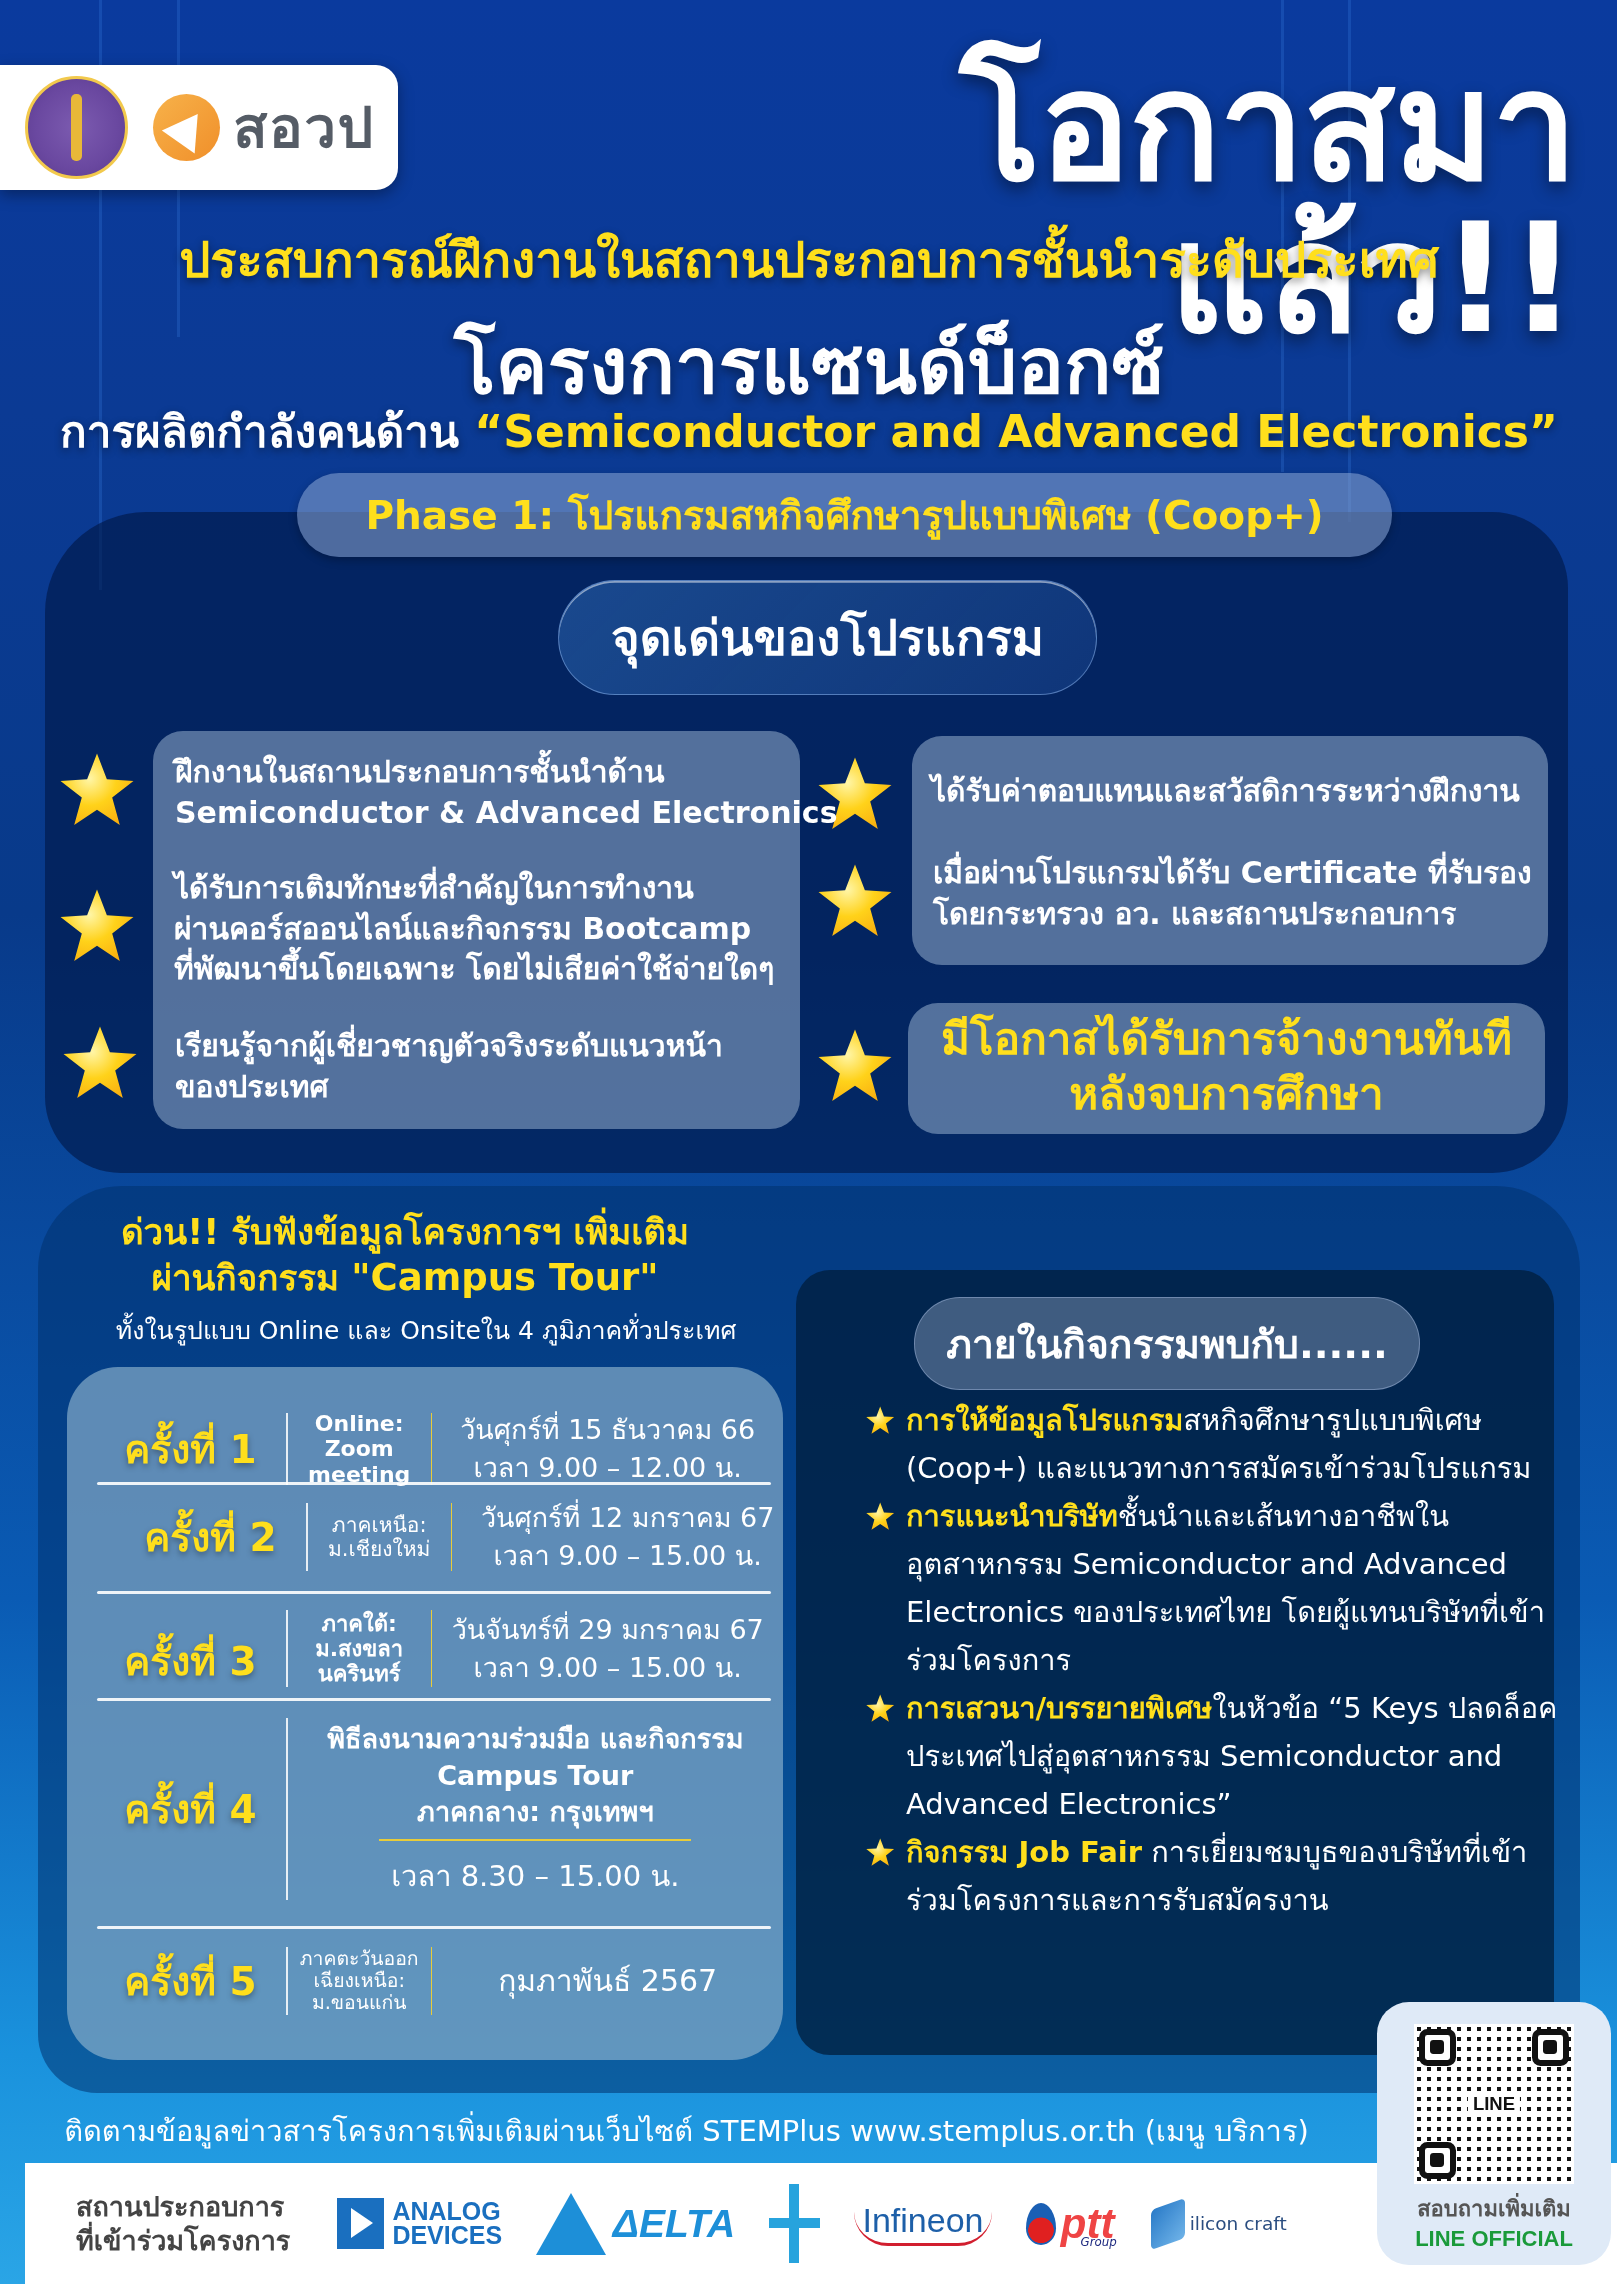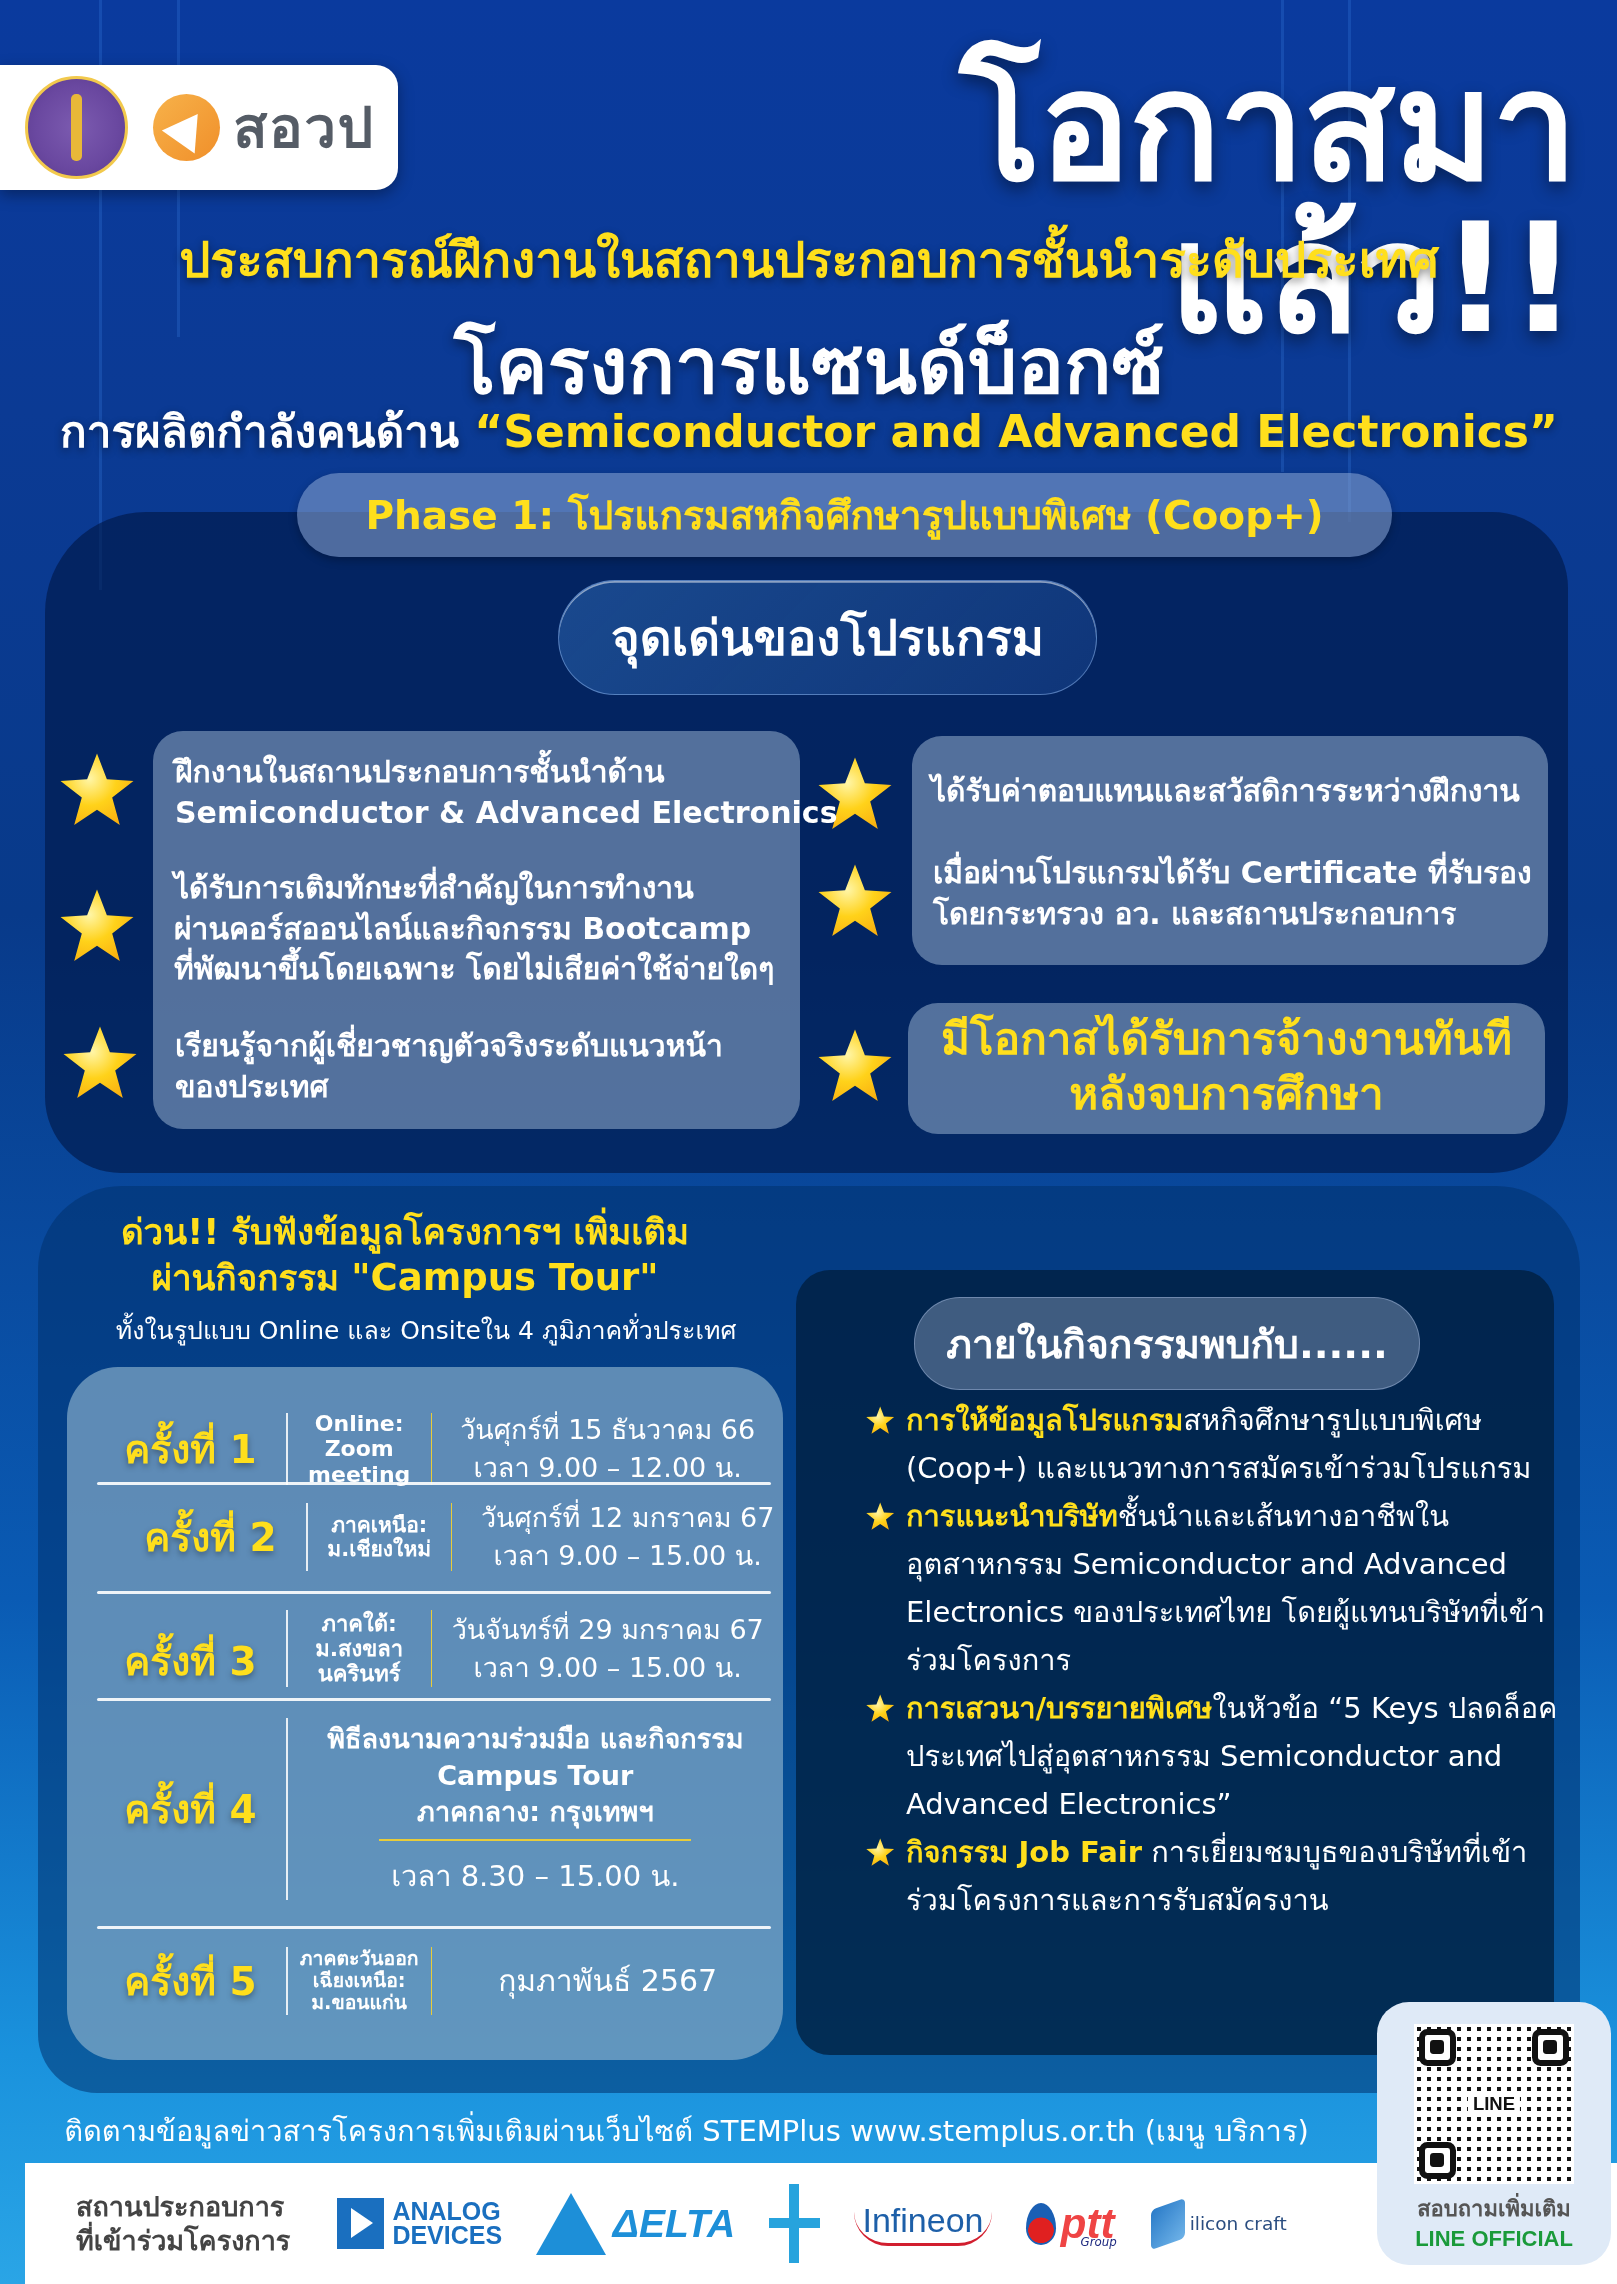--- a/index.html
+++ b/index.html
@@ -121,21 +121,21 @@
   }
   .sched-row { position: absolute; left: 67px; width: 716px; display: flex; align-items: center; }
   .sched-label {
     width: 219px; text-align: center; font-size: 39px; font-weight: bold; color: #ffdf1c;
     text-shadow: 0 3.4px 6.7px rgba(0,0,0,0.35);
     padding-left: 28px;
   }
   .sched-vline { width: 1.7px; background: rgba(255,255,255,0.85); align-self: stretch; margin: 8.4px 0; }
   .sched-vline.yellow { background: #e8cc3a; }
   .sched-loc { width: 143px; text-align: center; font-size: 22px; color: #fff; font-weight: bold; line-height: 1.15; }
-  .sched-loc.normal { font-weight: bold; font-size: 21px; }
+  .sched-loc.normal { font-weight: normal; font-size: 21px; }
   .sched-date { flex: 1; text-align: center; font-size: 27px; color: #fff; line-height: 1.4; }
   .sched-hline { position: absolute; left: 97px; width: 674px; height: 3.4px; background: rgba(255,255,255,0.9); border-radius: 1.7px; }
   .sched4-block { flex: 1; text-align: center; color: #fff; }
   .sched4-block .t { font-size: 27px; font-weight: bold; line-height: 1.35; }
   .sched4-block .sep { width: 312px; height: 2.5px; background: #e8cc3a; margin: 8.4px auto 13.5px; }
   .sched4-block .d { font-size: 29px; line-height: 1.45; }
 
   .activities-panel {
     left: 796px; top: 1270px; width: 758px; height: 785px;
     background: rgba(0,30,60,0.75); border-radius: 34px;

